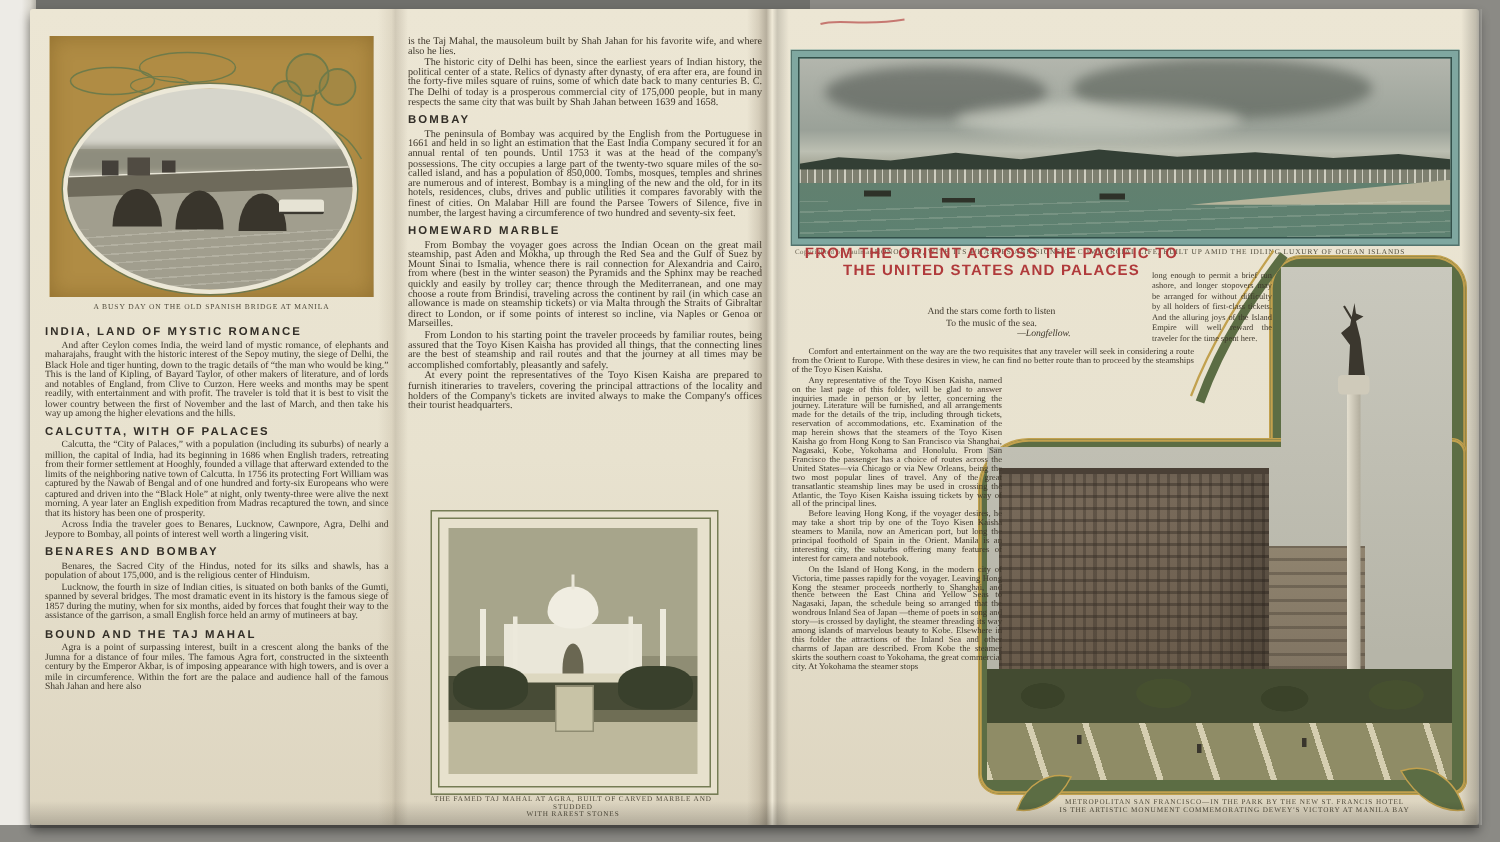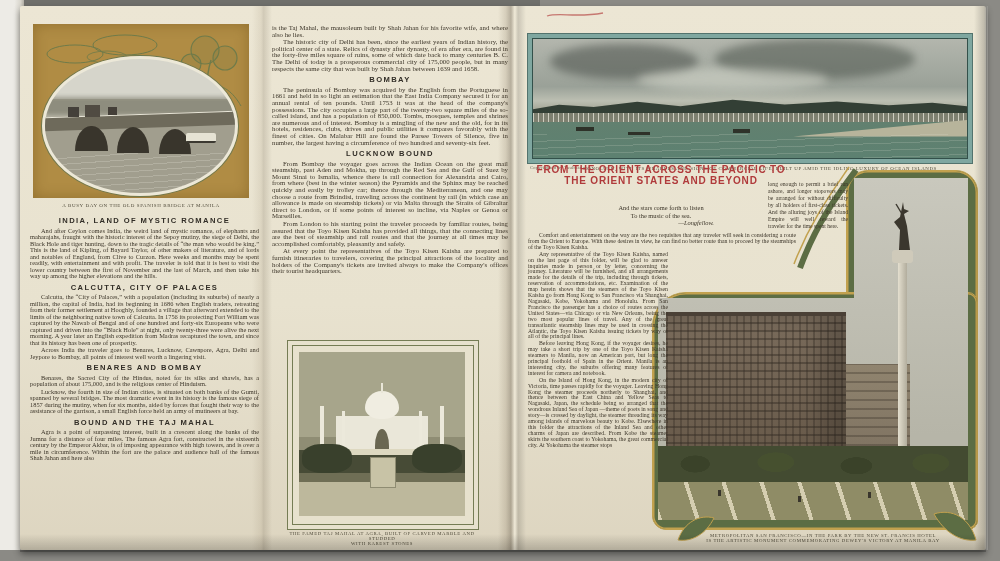--- a/index.html
+++ b/index.html
@@ -25,21 +25,21 @@
     background:linear-gradient(90deg,rgba(0,0,0,0),rgba(0,0,0,.18) 70%,#9b9a95);}
 
   
   .flow{position:absolute;text-align:justify;}
   .flow p{margin:0 0 1px 0;text-indent:11px;}
   .flow p.noind{text-indent:0;}
   #left-flow{left:30px;top:213px;width:229px;font-size:6.4px;line-height:6.5px;}
   #mid-flow{left:272px;top:25px;width:236px;font-size:6.8px;line-height:6.6px;}
   #right-flow{left:528px;top:233px;width:268px;font-size:5.8px;line-height:5.9px;z-index:6;}
   .sec-head{font-family:"Liberation Sans",sans-serif;font-weight:bold;font-size:7.6px;
-    letter-spacing:1.4px;text-align:center;color:#322e27;margin:5px 0 3px 0;text-indent:0;}
+    letter-spacing:1.4px;text-align:left;color:#322e27;margin:5px 0 3px 0;text-indent:0;}
   .cap{font-size:5px;letter-spacing:.6px;text-align:center;color:#504b3b;}
   .tiny-credit{font-size:4.6px;letter-spacing:.3px;color:#6c6554;}
   #red-head{left:528px;top:165px;width:266px;text-align:center;z-index:6;
     font-family:"Liberation Sans",sans-serif;font-weight:bold;font-size:10px;
     line-height:10.5px;letter-spacing:.8px;color:#b03a3b;}
   #poem{left:528px;top:204px;width:266px;text-align:center;font-size:6.4px;line-height:7.6px;color:#3d362a;z-index:6;}
   #poem .attr{font-style:italic;padding-left:70px;}
   #sidebar-text{left:768px;top:181px;width:80px;font-size:5.6px;line-height:7px;
     text-align:justify;z-index:6;}
   .spacer-a{float:right;width:0;height:13px;}
@@ -106,36 +106,36 @@
       <div class="abs" style="left:33%;top:36%;width:5%;height:6%;background:#443f38"></div>
       <div class="abs" style="left:74%;top:55%;width:16%;height:6%;background:#e6e3d4;border-bottom:2px solid #3c3931;border-radius:2px"></div>
       <div class="abs noevt" style="left:0;top:70%;width:100%;height:30%;background:repeating-linear-gradient(176deg,rgba(230,228,216,.25) 0 1px,rgba(0,0,0,0) 1px 6px)"></div>
     </div>
   </div>
   <div class="abs cap" style="left:33px;top:203px;width:216px">A BUSY DAY ON THE OLD SPANISH BRIDGE AT MANILA</div>
 
   <div class="flow" id="left-flow">
     <div class="sec-head">INDIA, LAND OF MYSTIC ROMANCE</div>
     <p>And after Ceylon comes India, the weird land of mystic romance, of elephants and maharajahs, fraught with the historic interest of the Sepoy mutiny, the siege of Delhi, the Black Hole and tiger hunting, down to the tragic details of “the man who would be king.”  This is the land of Kipling, of Bayard Taylor, of other makers of literature, and of lords and notables of England, from Clive to Curzon.  Here weeks and months may be spent readily, with entertainment and with profit.  The traveler is told that it is best to visit the lower country between the first of November and the last of March, and then take his way up among the higher elevations and the hills.</p>
-    <div class="sec-head">CALCUTTA, CITY OF PALACES</div>
+    <div class="sec-head">CALCUTTA, WITH OF PALACES</div>
     <p>Calcutta, the “City of Palaces,” with a population (including its suburbs) of nearly a million, the capital of India, had its beginning in 1686 when English traders, retreating from their former settlement at Hooghly, founded a village that afterward extended to the limits of the neighboring native town of Calcutta.  In 1756 its protecting Fort William was captured by the Nawab of Bengal and of one hundred and forty-six Europeans who were captured and driven into the “Black Hole” at night, only twenty-three were alive the next morning.  A year later an English expedition from Madras recaptured the town, and since that its history has been one of prosperity.</p>
     <p>Across India the traveler goes to Benares, Lucknow, Cawnpore, Agra, Delhi and Jeypore to Bombay, all points of interest well worth a lingering visit.</p>
     <div class="sec-head">BENARES AND BOMBAY</div>
     <p>Benares, the Sacred City of the Hindus, noted for its silks and shawls, has a population of about 175,000, and is the religious center of Hinduism.</p>
     <p>Lucknow, the fourth in size of Indian cities, is situated on both banks of the Gumti, spanned by several bridges.  The most dramatic event in its history is the famous siege of 1857 during the mutiny, when for six months, aided by forces that fought their way to the assistance of the garrison, a small English force held an army of mutineers at bay.</p>
     <div class="sec-head">BOUND AND THE TAJ MAHAL</div>
     <p>Agra is a point of surpassing interest, built in a crescent along the banks of the Jumna for a distance of four miles.  The famous Agra fort, constructed in the sixteenth century by the Emperor Akbar, is of imposing appearance with high towers, and is over a mile in circumference.  Within the fort are the palace and audience hall of the famous Shah Jahan and here also</p>
   </div>
 
   <div class="flow" id="mid-flow">
     <p class="noind">is the Taj Mahal, the mausoleum built by Shah Jahan for his favorite wife, and where also he lies.</p>
     <p>The historic city of Delhi has been, since the earliest years of Indian history, the political center of a state.  Relics of dynasty after dynasty, of era after era, are found in the forty-five miles square of ruins, some of which date back to many centuries B. C.  The Delhi of today is a prosperous commercial city of 175,000 people, but in many respects the same city that was built by Shah Jahan between 1639 and 1658.</p>
     <div class="sec-head">BOMBAY</div>
     <p>The peninsula of Bombay was acquired by the English from the Portuguese in 1661 and held in so light an estimation that the East India Company secured it for an annual rental of ten pounds.  Until 1753 it was at the head of the company's possessions.  The city occupies a large part of the twenty-two square miles of the so-called island, and has a population of 850,000.  Tombs, mosques, temples and shrines are numerous and of interest.  Bombay is a mingling of the new and the old, for in its hotels, residences, clubs, drives and public utilities it compares favorably with the finest of cities.  On Malabar Hill are found the Parsee Towers of Silence, five in number, the largest having a circumference of two hundred and seventy-six feet.</p>
-    <div class="sec-head">LUCKNOW BOUND</div>
+    <div class="sec-head">HOMEWARD MARBLE</div>
     <p>From Bombay the voyager goes across the Indian Ocean on the great mail steamship, past Aden and Mokha, up through the Red Sea and the Gulf of Suez by Mount Sinai to Ismalia, whence there is rail connection for Alexandria and Cairo, from where (best in the winter season) the Pyramids and the Sphinx may be reached quickly and easily by trolley car; thence through the Mediterranean, and one may choose a route from Brindisi, traveling across the continent by rail (in which case an allowance is made on steamship tickets) or via Malta through the Straits of Gibraltar direct to London, or if some points of interest so incline, via Naples or Genoa or Marseilles.</p>
     <p>From London to his starting point the traveler proceeds by familiar routes, being assured that the Toyo Kisen Kaisha has provided all things, that the connecting lines are the best of steamship and rail routes and that the journey at all times may be accomplished comfortably, pleasantly and safely.</p>
     <p>At every point the representatives of the Toyo Kisen Kaisha are prepared to furnish itineraries to travelers, covering the principal attractions of the locality and holders of the Company's tickets are invited always to make the Company's offices their tourist headquarters.</p>
   </div>
 
   <div class="abs" id="taj-frame">
     <div class="abs" id="taj-photo">
       <div class="abs" style="left:50%;margin-left:-46px;top:39%;width:92px;height:21%;background:#eae7d9"></div>
       <div class="abs" style="left:50%;margin-left:-17px;top:24%;width:34px;height:17%;background:#f0ede1;border-radius:50% 50% 46% 46%/62% 62% 40% 40%"></div>
       <div class="abs" style="left:50%;margin-left:-1px;top:19%;width:2px;height:6%;background:#e9e6d8"></div>
@@ -173,21 +173,21 @@
       <div class="abs" style="left:22%;top:78%;width:5%;height:3%;background:#2e3229"></div>
       <div class="abs" style="left:46%;top:76%;width:4%;height:3%;background:#2e3229"></div>
       <div class="abs noevt" style="left:0;top:80%;width:100%;height:20%;background:repeating-linear-gradient(178deg,rgba(226,228,214,.18) 0 1px,rgba(0,0,0,0) 1px 7px)"></div>
     </div>
   </div>
   <div class="abs tiny-credit" style="left:530px;top:165px">Copyrighted by Taulman</div>
   <div class="abs cap" style="left:555px;top:166px;width:410px;font-size:4.9px">HONOLULU, WITH ITS WHARVES AND SIGNS OF COMMERCIAL LIFE, BUILT UP AMID THE IDLING LUXURY OF OCEAN ISLANDS</div>
 
   <div class="abs" id="red-head">
     <div>FROM THE ORIENT ACROSS THE PACIFIC TO</div>
-    <div>THE ORIENT STATES AND BEYOND</div>
+    <div>THE UNITED STATES AND PALACES</div>
   </div>
   <div class="abs" id="poem">
     <div>And the stars come forth to listen</div>
     <div>To the music of the sea.</div>
     <div class="attr">—Longfellow.</div>
   </div>
 
   <div class="abs" id="sidebar-text">long enough to permit a brief run ashore, and longer stopovers may be arranged for without difficulty by all holders of first-class tickets.  And the alluring joys of the Island Empire will well reward the traveler for the time spent here.</div>
 
   <div class="green-frame" style="left:846px;top:170px;width:130px;height:358px;border-radius:22px 22px 10px 10px"></div>

